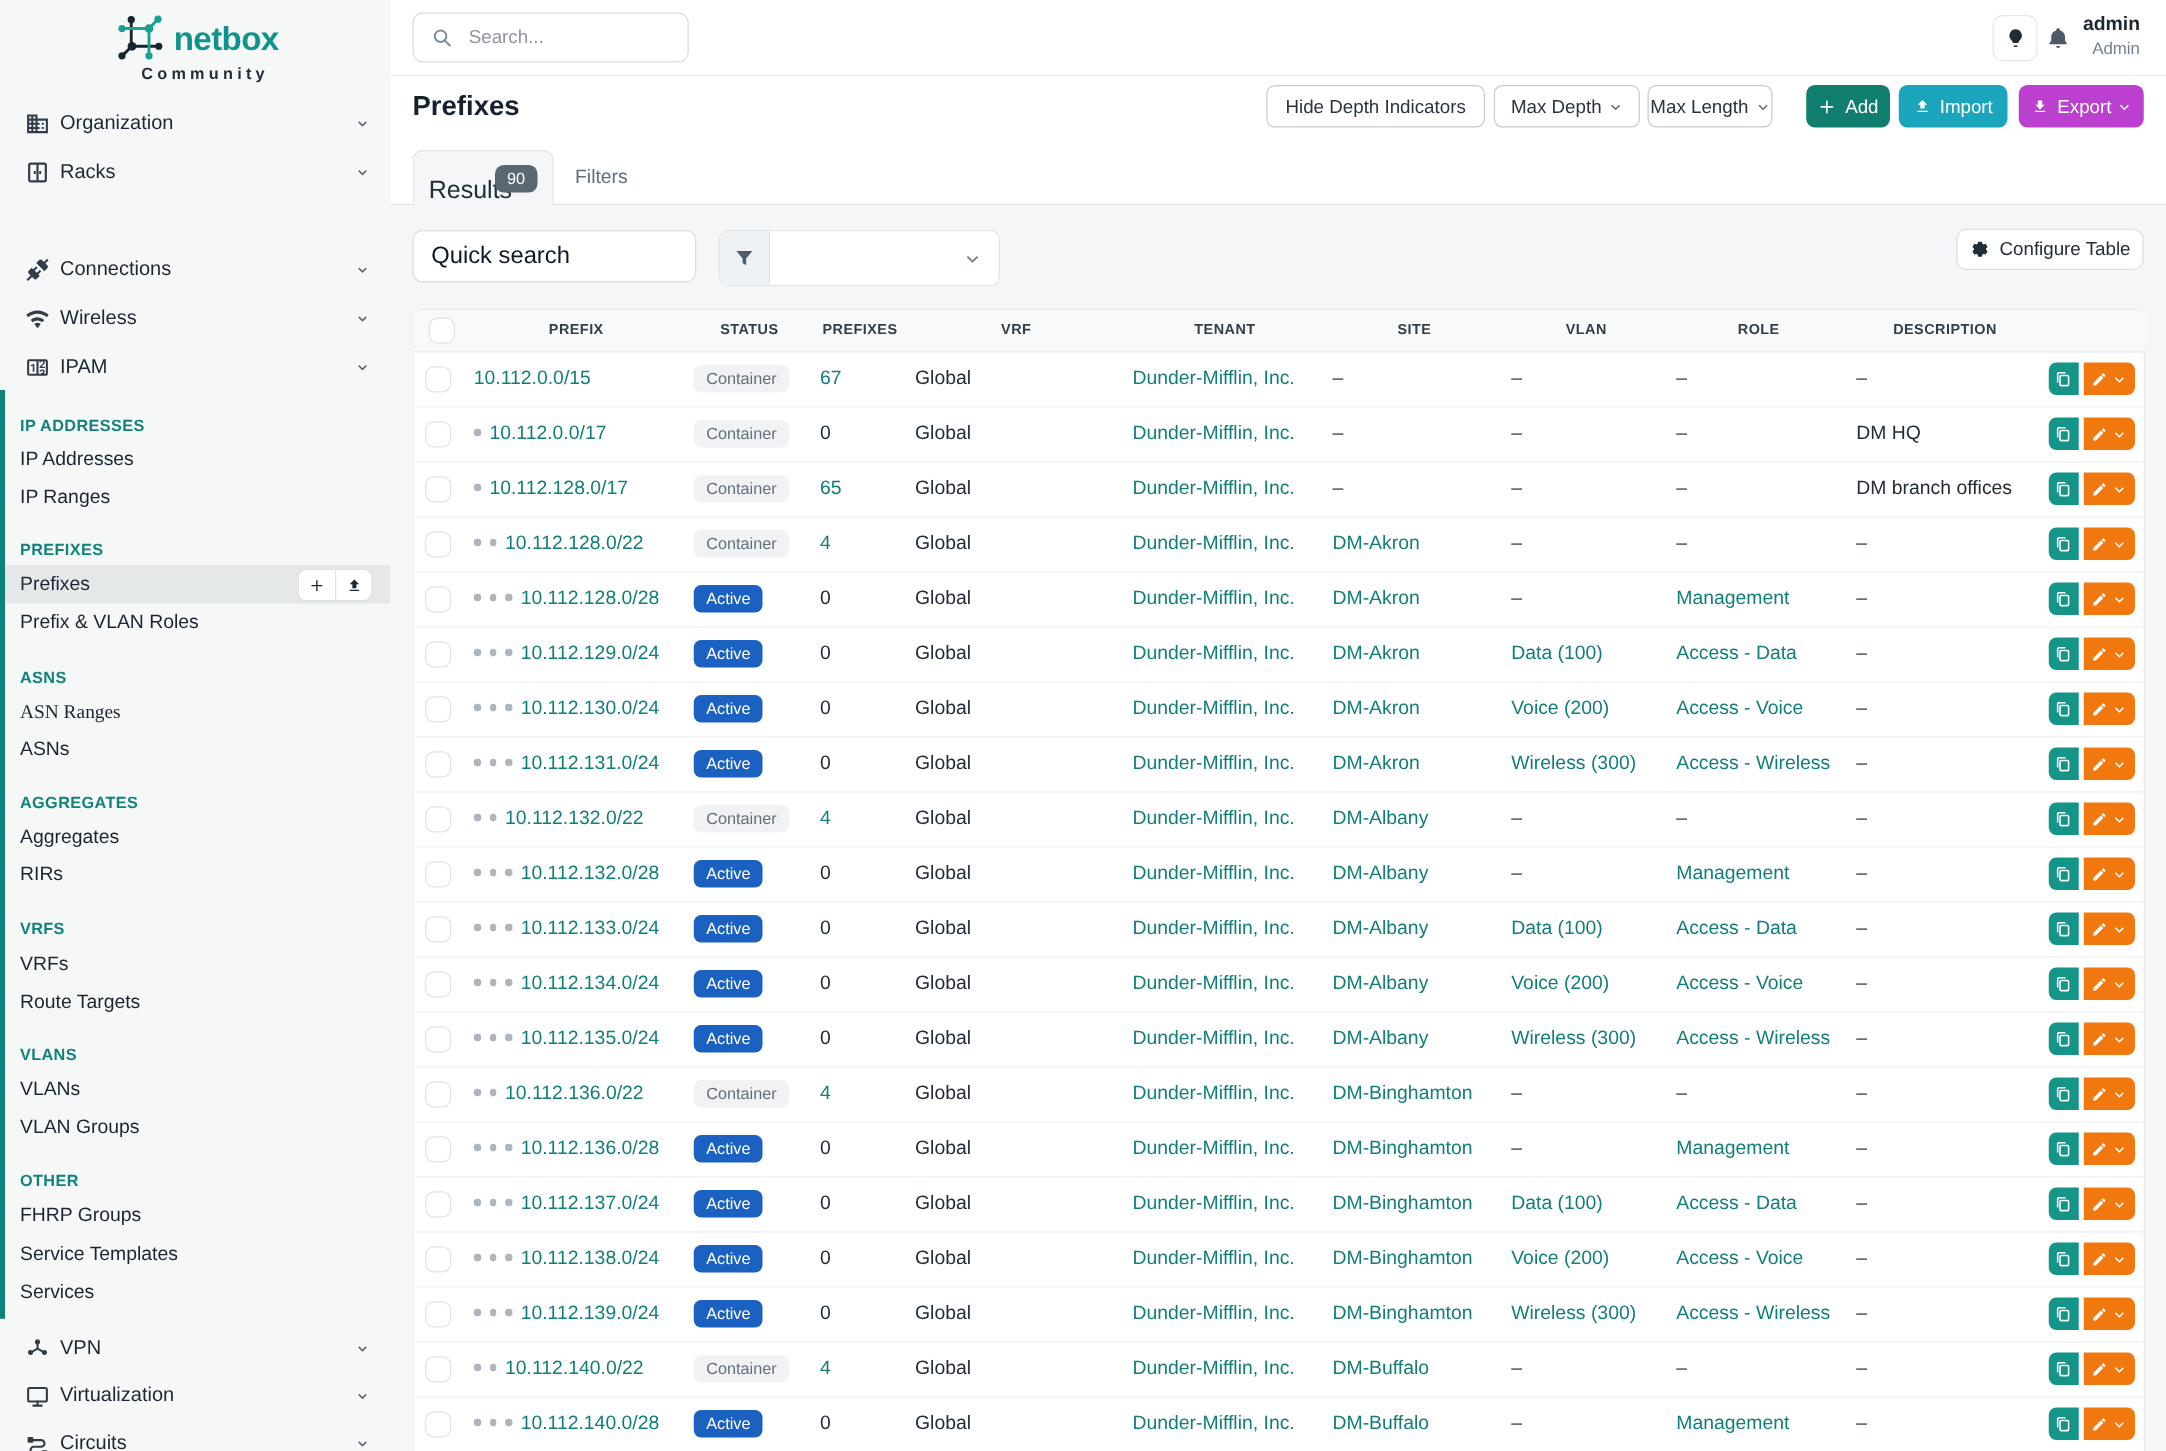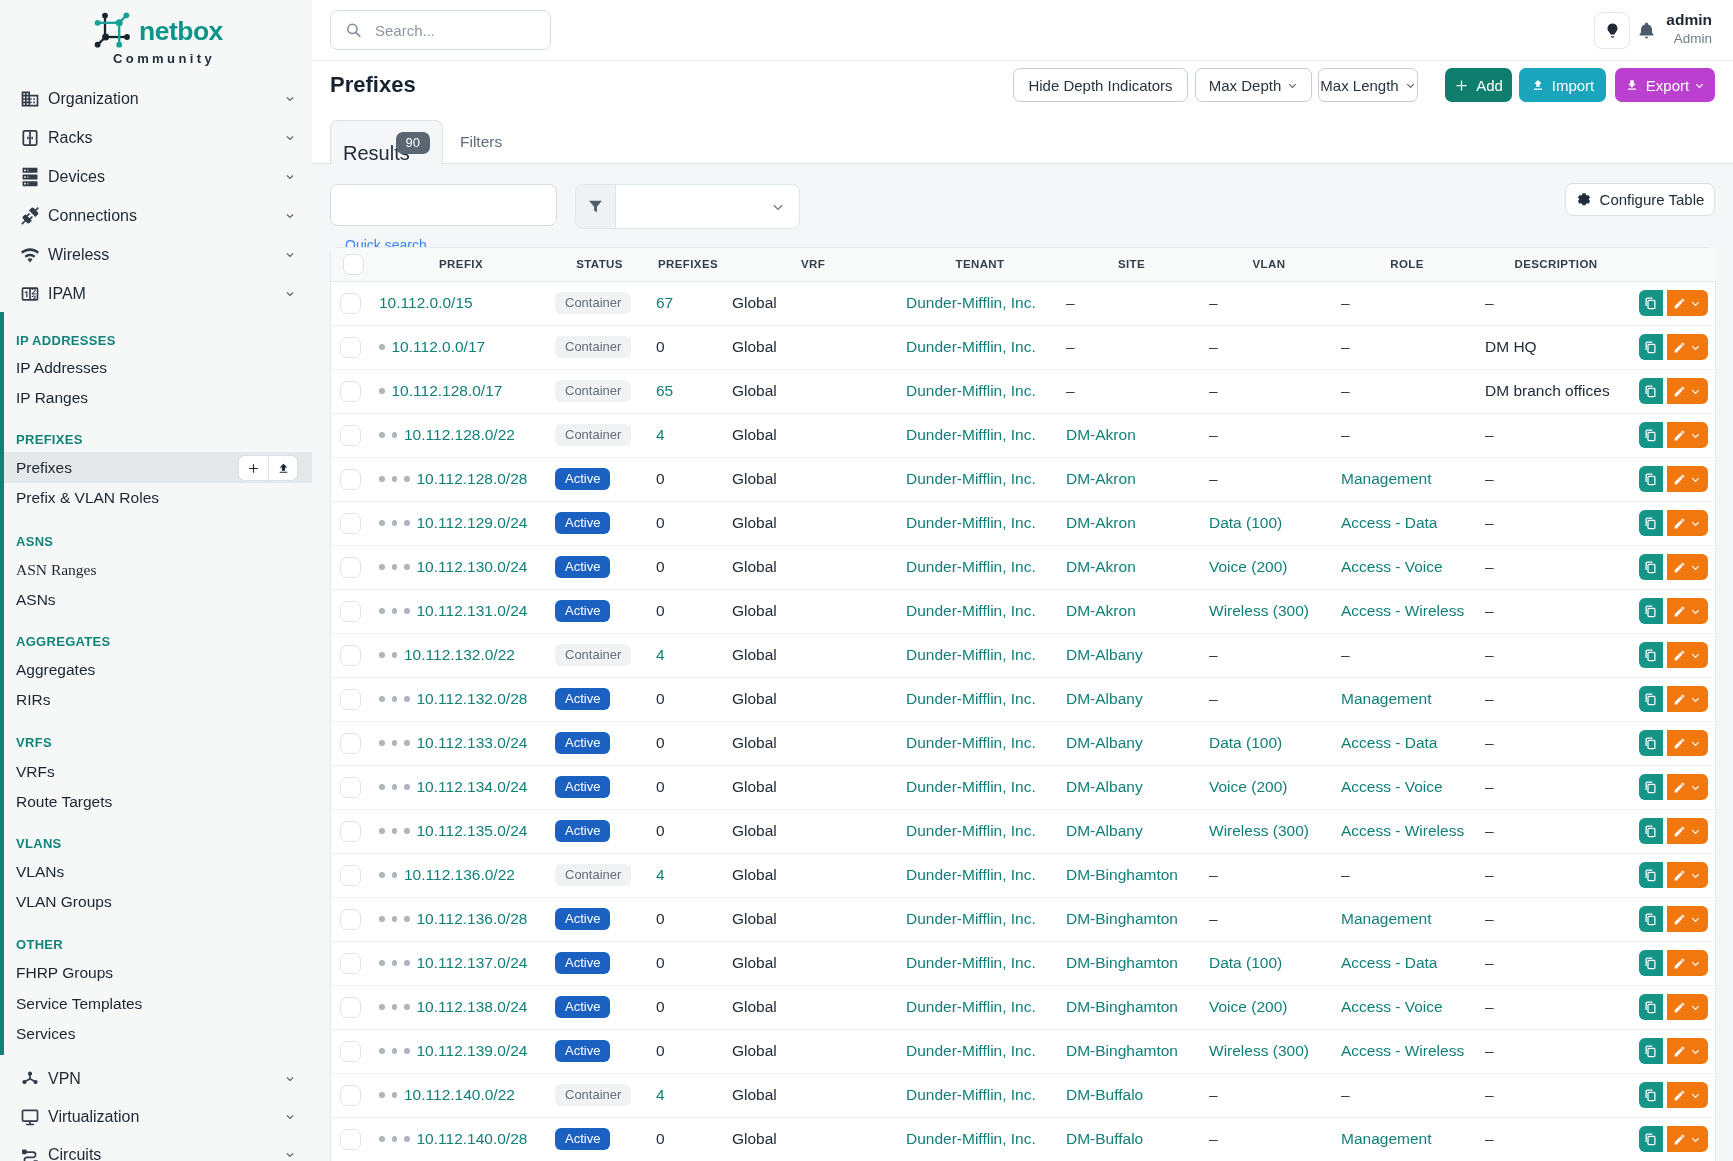--- a/index.html
+++ b/index.html
@@ -39,21 +39,21 @@
   
   #tabsrow { position:absolute; left:312px; top:120px; width:1421px; height:44px; background:#fff; }
   #tabsrow .bline { position:absolute; left:0; bottom:0; width:1421px; height:1px; background:#e2e6e9; }
   #activetab { position:absolute; left:18px; top:0; width:113px; height:44px; background:#f4f6f7; border:1px solid #dfe3e6; border-bottom:none; border-radius:8px 8px 0 0; z-index:2; }
   #activetab .t { position:absolute; left:12px; top:50%; transform:translateY(-50%); font-size:20px; color:#222d39;margin-top:10px; }
   #activetab .badge90 { position:absolute; right:12px; top:50%; transform:translateY(-50%); background:#5a6672; color:#fff; font-size:13px; padding:3px 10px 4px; border-radius:7px; }
   #filtertab { position:absolute; left:148px; top:0; height:44px; display:flex; align-items:center; font-size:15.5px; color:#5f6d7c; }
   
   #content { position:absolute; left:312px; top:164px; width:1421px; height:997px; background:#f4f6f7; }
   #qsearch { position:absolute; left:18px; top:20px; width:227px; height:42px; background:#fff; border:1px solid #d8dde2; border-radius:8px; }
-  #qsearch .ph { position:absolute; left:14px; top:50%; transform:translateY(-50%); color:#3b82f6; font-size:14px;margin-top:40px; }
+  #qsearch .ph { position:absolute; left:14px; top:50%; transform:translateY(-50%); color:#0f172a; font-size:19px; }
   #fgroup { position:absolute; left:263px; top:20px; width:225px; height:45px; display:flex; border:1px solid #dfe5e9; border-radius:8px; background:#fff; }
   #fgroup .funnel { width:40px; background:#eef2f4; border-right:1px solid #dfe5e9; border-radius:7px 0 0 7px; display:flex; align-items:center; justify-content:center; color:#4e5d6c; }
   #fgroup .chev { position:absolute; right:14px; top:50%; transform:translateY(-50%); color:#6b7785; }
   #cfgbtn { position:absolute; left:1253px; top:19px; width:150px; height:33px; background:#fff; border:1px solid #dbe0e4; border-radius:8px; display:flex; align-items:center; justify-content:center; gap:8px; font-size:15px; color:#222d39; }
   
   #tcard { position:absolute; left:18px; top:83px; width:1386px; background:#fff; border:1px solid #e8ebed; border-radius:8px 8px 0 0; border-bottom:none; }
   table { border-collapse:collapse; table-layout:fixed; width:1386px; }
   th { background:#f8fafa; height:33px; font-size:11.5px; color:#333d4a; text-align:center; font-weight:bold; letter-spacing:0.4px; border-bottom:1px solid #e4e8ea; padding:0 0 0 12px; }
   td { height:44px; font-size:15.5px; color:#222c38; border-bottom:1px solid #eef0f2; padding:0 0 0 12px; white-space:nowrap; overflow:hidden; }
   a.tl { color:#117e78; text-decoration:none; }
@@ -104,29 +104,20 @@
         <path d="M6 9l6 6 6-6"></path>
       </svg>
   </div>
   <div class="navitem" style="top:118px;">
     <svg class="nicon" viewBox="0 0 24 24" fill="none" stroke="currentColor">
         <rect x="4" y="3.5" width="16" height="17" rx="1.5" stroke-width="2.1"></rect>
         <path d="M12 4v16" stroke-width="2.1"></path>
         <path d="M9.4 10.5v3M14.6 10.5v3" stroke-width="1.9"></path>
       </svg>
     <span class="nlabel">Racks</span>
-    <svg class="nchev" viewBox="0 0 24 24" fill="none" stroke="currentColor" stroke-width="2.4">
-        <path d="M6 9l6 6 6-6"></path>
-      </svg>
-  </div>
-  <div class="navitem" style="top:157px;">
-    <svg class="nicon" viewBox="0 0 24 24" fill="currentColor">
-        <path d="M4,1H20A1,1 0 0,1 21,2V6A1,1 0 0,1 20,7H4A1,1 0 0,1 3,6V2A1,1 0 0,1 4,1M4,9H20A1,1 0 0,1 21,10V14A1,1 0 0,1 20,15H4A1,1 0 0,1 3,14V10A1,1 0 0,1 4,9M4,17H20A1,1 0 0,1 21,18V22A1,1 0 0,1 20,23H4A1,1 0 0,1 3,22V18A1,1 0 0,1 4,17M9,5H10V3H9V5M9,13H10V11H9V13M9,21H10V19H9V21M5,3V5H7V3H5M5,11V13H7V11H5M5,19V21H7V19H5Z"></path>
-      </svg>
-    <span class="nlabel">Devices</span>
     <svg class="nchev" viewBox="0 0 24 24" fill="none" stroke="currentColor" stroke-width="2.4">
         <path d="M6 9l6 6 6-6"></path>
       </svg>
   </div>
   <div class="navitem" style="top:196px;">
     <svg class="nicon" viewBox="0 0 24 24" fill="currentColor">
         <path d="M21.4 7.5C22.2 8.3 22.2 9.6 21.4 10.3L18.6 13.1L10.8 5.3L13.6 2.5C14.4 1.7 15.7 1.7 16.4 2.5L18.2 4.3L21.2 1.3L22.6 2.7L19.6 5.7L21.4 7.5M15.6 13.3L14.2 11.9L11.4 14.7L9.3 12.6L12.1 9.8L10.7 8.4L7.9 11.2L6.4 9.8L3.6 12.6C2.8 13.4 2.8 14.7 3.6 15.4L5.4 17.2L1.4 21.2L2.8 22.6L6.8 18.6L8.6 20.4C9.4 21.2 10.7 21.2 11.4 20.4L14.2 17.6L12.8 16.2L15.6 13.3Z"></path>
       </svg>
     <span class="nlabel">Connections</span>
     <svg class="nchev" viewBox="0 0 24 24" fill="none" stroke="currentColor" stroke-width="2.4">

